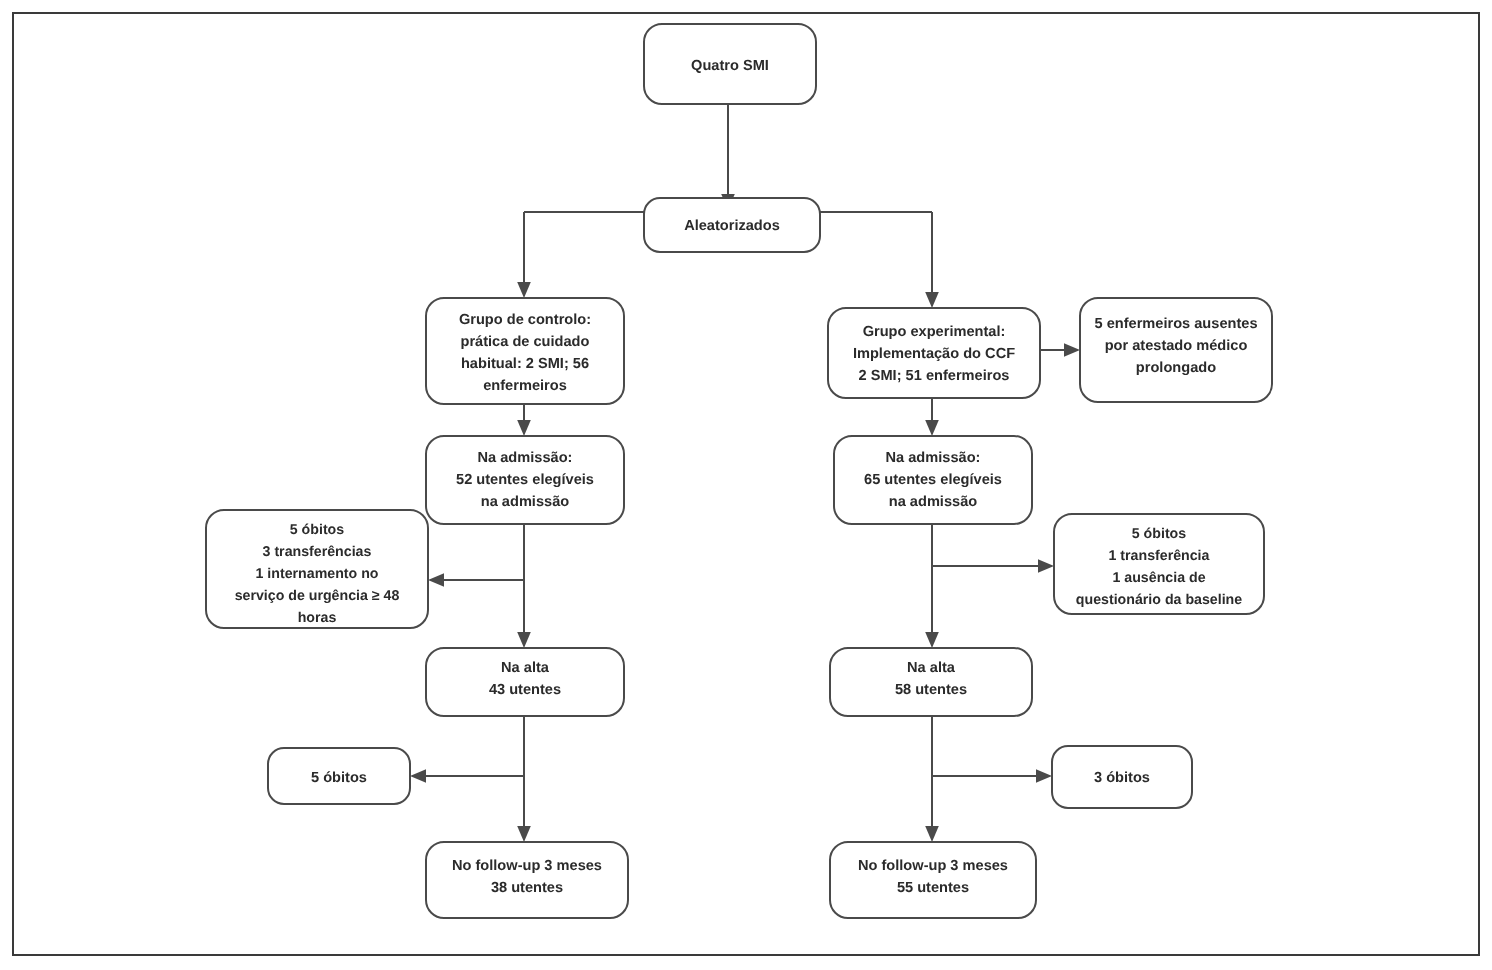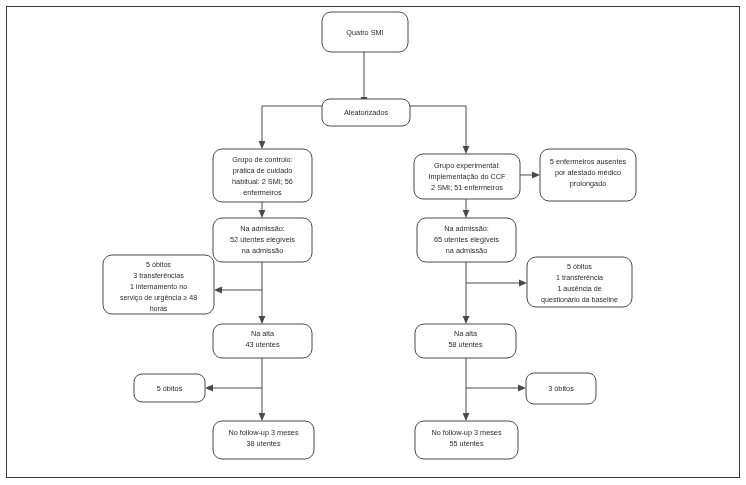--- a/index.html
+++ b/index.html
@@ -10,20 +10,21 @@
   body {
     width: 746px;
     height: 485px;
     font-family: "Liberation Sans", sans-serif;
     overflow: hidden;
   }
   #flow-root {
     position: relative;
     width: 746px;
     height: 485px;
+    font-weight: bold;
   }
   svg#flow-svg {
     position: absolute;
     top: 0;
     left: 0;
     width: 746px;
     height: 485px;
   }
   .frame {
     fill: none;

